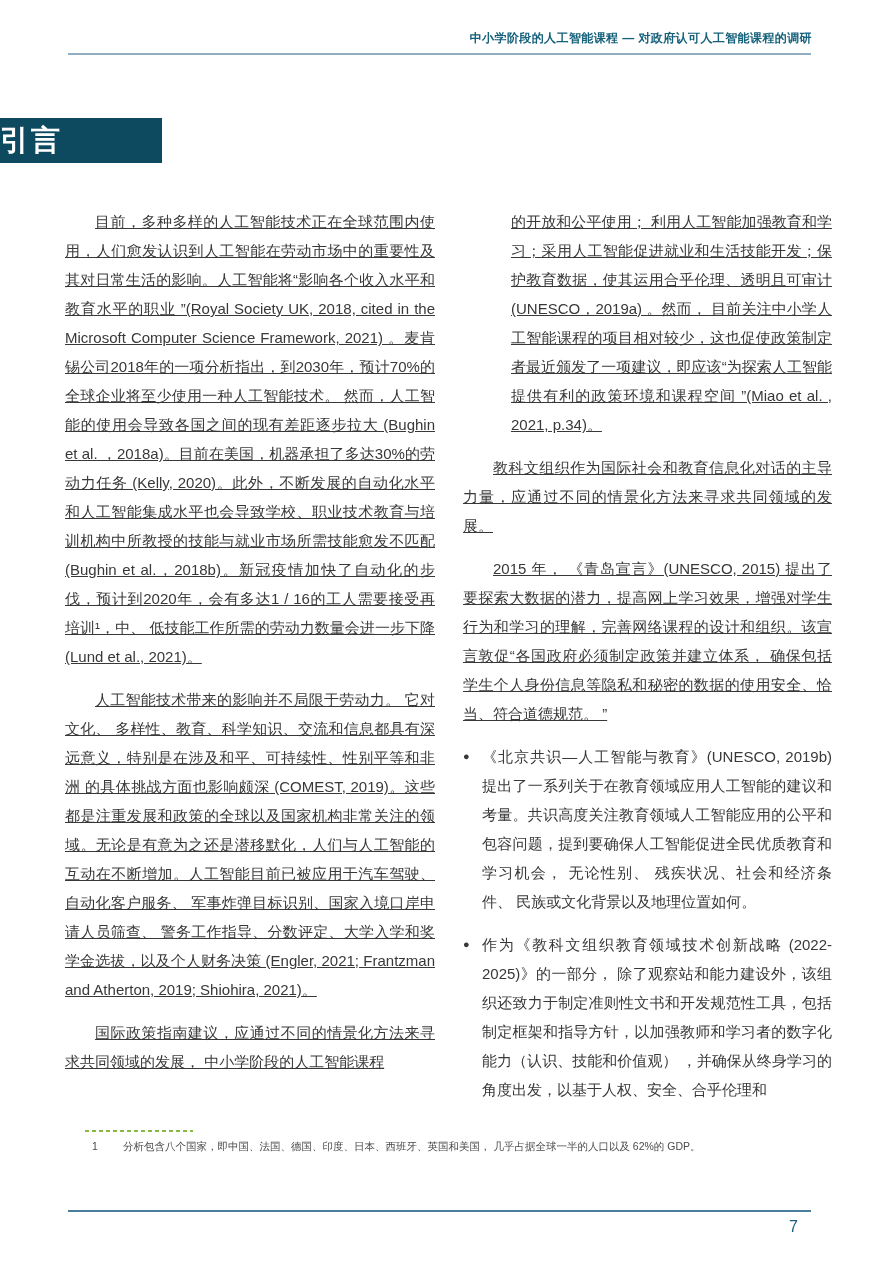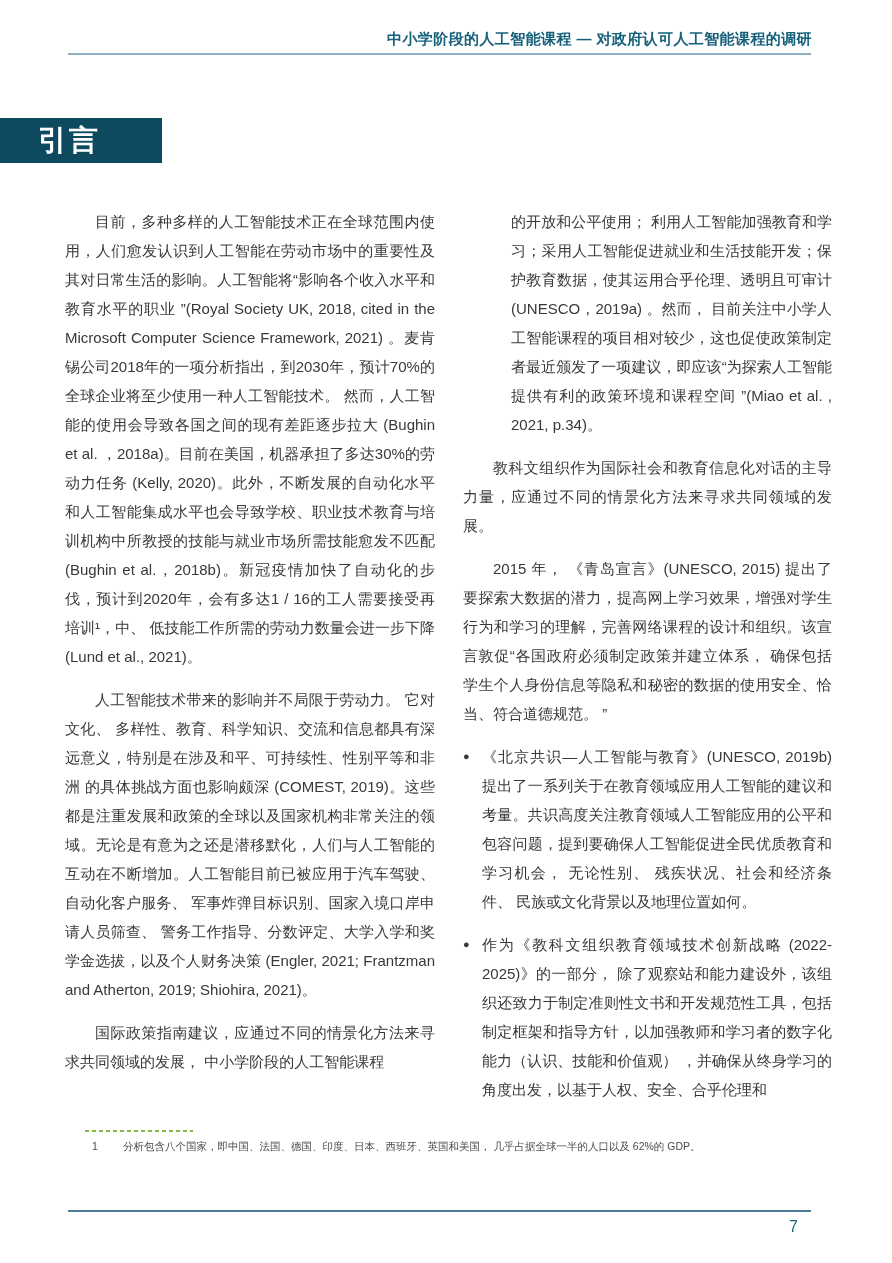--- a/index.html
+++ b/index.html
@@ -6,48 +6,48 @@
   html,body { background:#ffffff; }
   .page {
     position:relative;
     width:892px; height:1263px;
     background:#ffffff;
     font-family:"Liberation Sans","DejaVu Sans",sans-serif;
     overflow:hidden;
   }
   .header-title {
     position:absolute; top:30px; right:80px;
-    font-size:15px; font-weight:bold; color:#15607a;
+    font-size:12px; font-weight:bold; color:#15607a;
     letter-spacing:0.4px; white-space:nowrap;
   }
   .header-rule {
     position:absolute; top:53px; left:68px; width:743px; height:2px;
     background:#8fafc0;
   }
   .section-box {
     position:absolute; top:118px; left:0; width:162px; height:45px;
     background:#0d4a5f;
-    display:flex; align-items:center; justify-content:center;
+    display:flex; align-items:center; justify-content:flex-start;
     padding-right:24px;
   }
   .section-box .section-title {
     color:#ffffff; font-size:29px; font-weight:bold; letter-spacing:2px;
     line-height:1;
   }
   .columns {
     position:absolute; top:207px; left:65px; width:767px;
     display:flex; gap:28px;
   }
   .col {
     width:370px;
     font-size:15px; line-height:29px; color:#383838;
     text-align:justify;
   }
   .col-right { width:369px; }
-  .para { margin:0 0 14px 0; text-indent:2em; word-break:break-word; }
+  .para { margin:0 0 14px 0; text-indent:2em; word-break:break-word;text-decoration:underline; }
   .para.no-indent { text-indent:0;margin-left:48px; }
   .bullet {
     position:relative; padding-left:19px; margin:0 0 14px 0;
     word-break:break-word;
   }
   .bullet .bullet-marker {
     position:absolute; left:0; top:0;
     font-size:11px; line-height:29px; color:#383838;
   }
   .footnote-rule {

